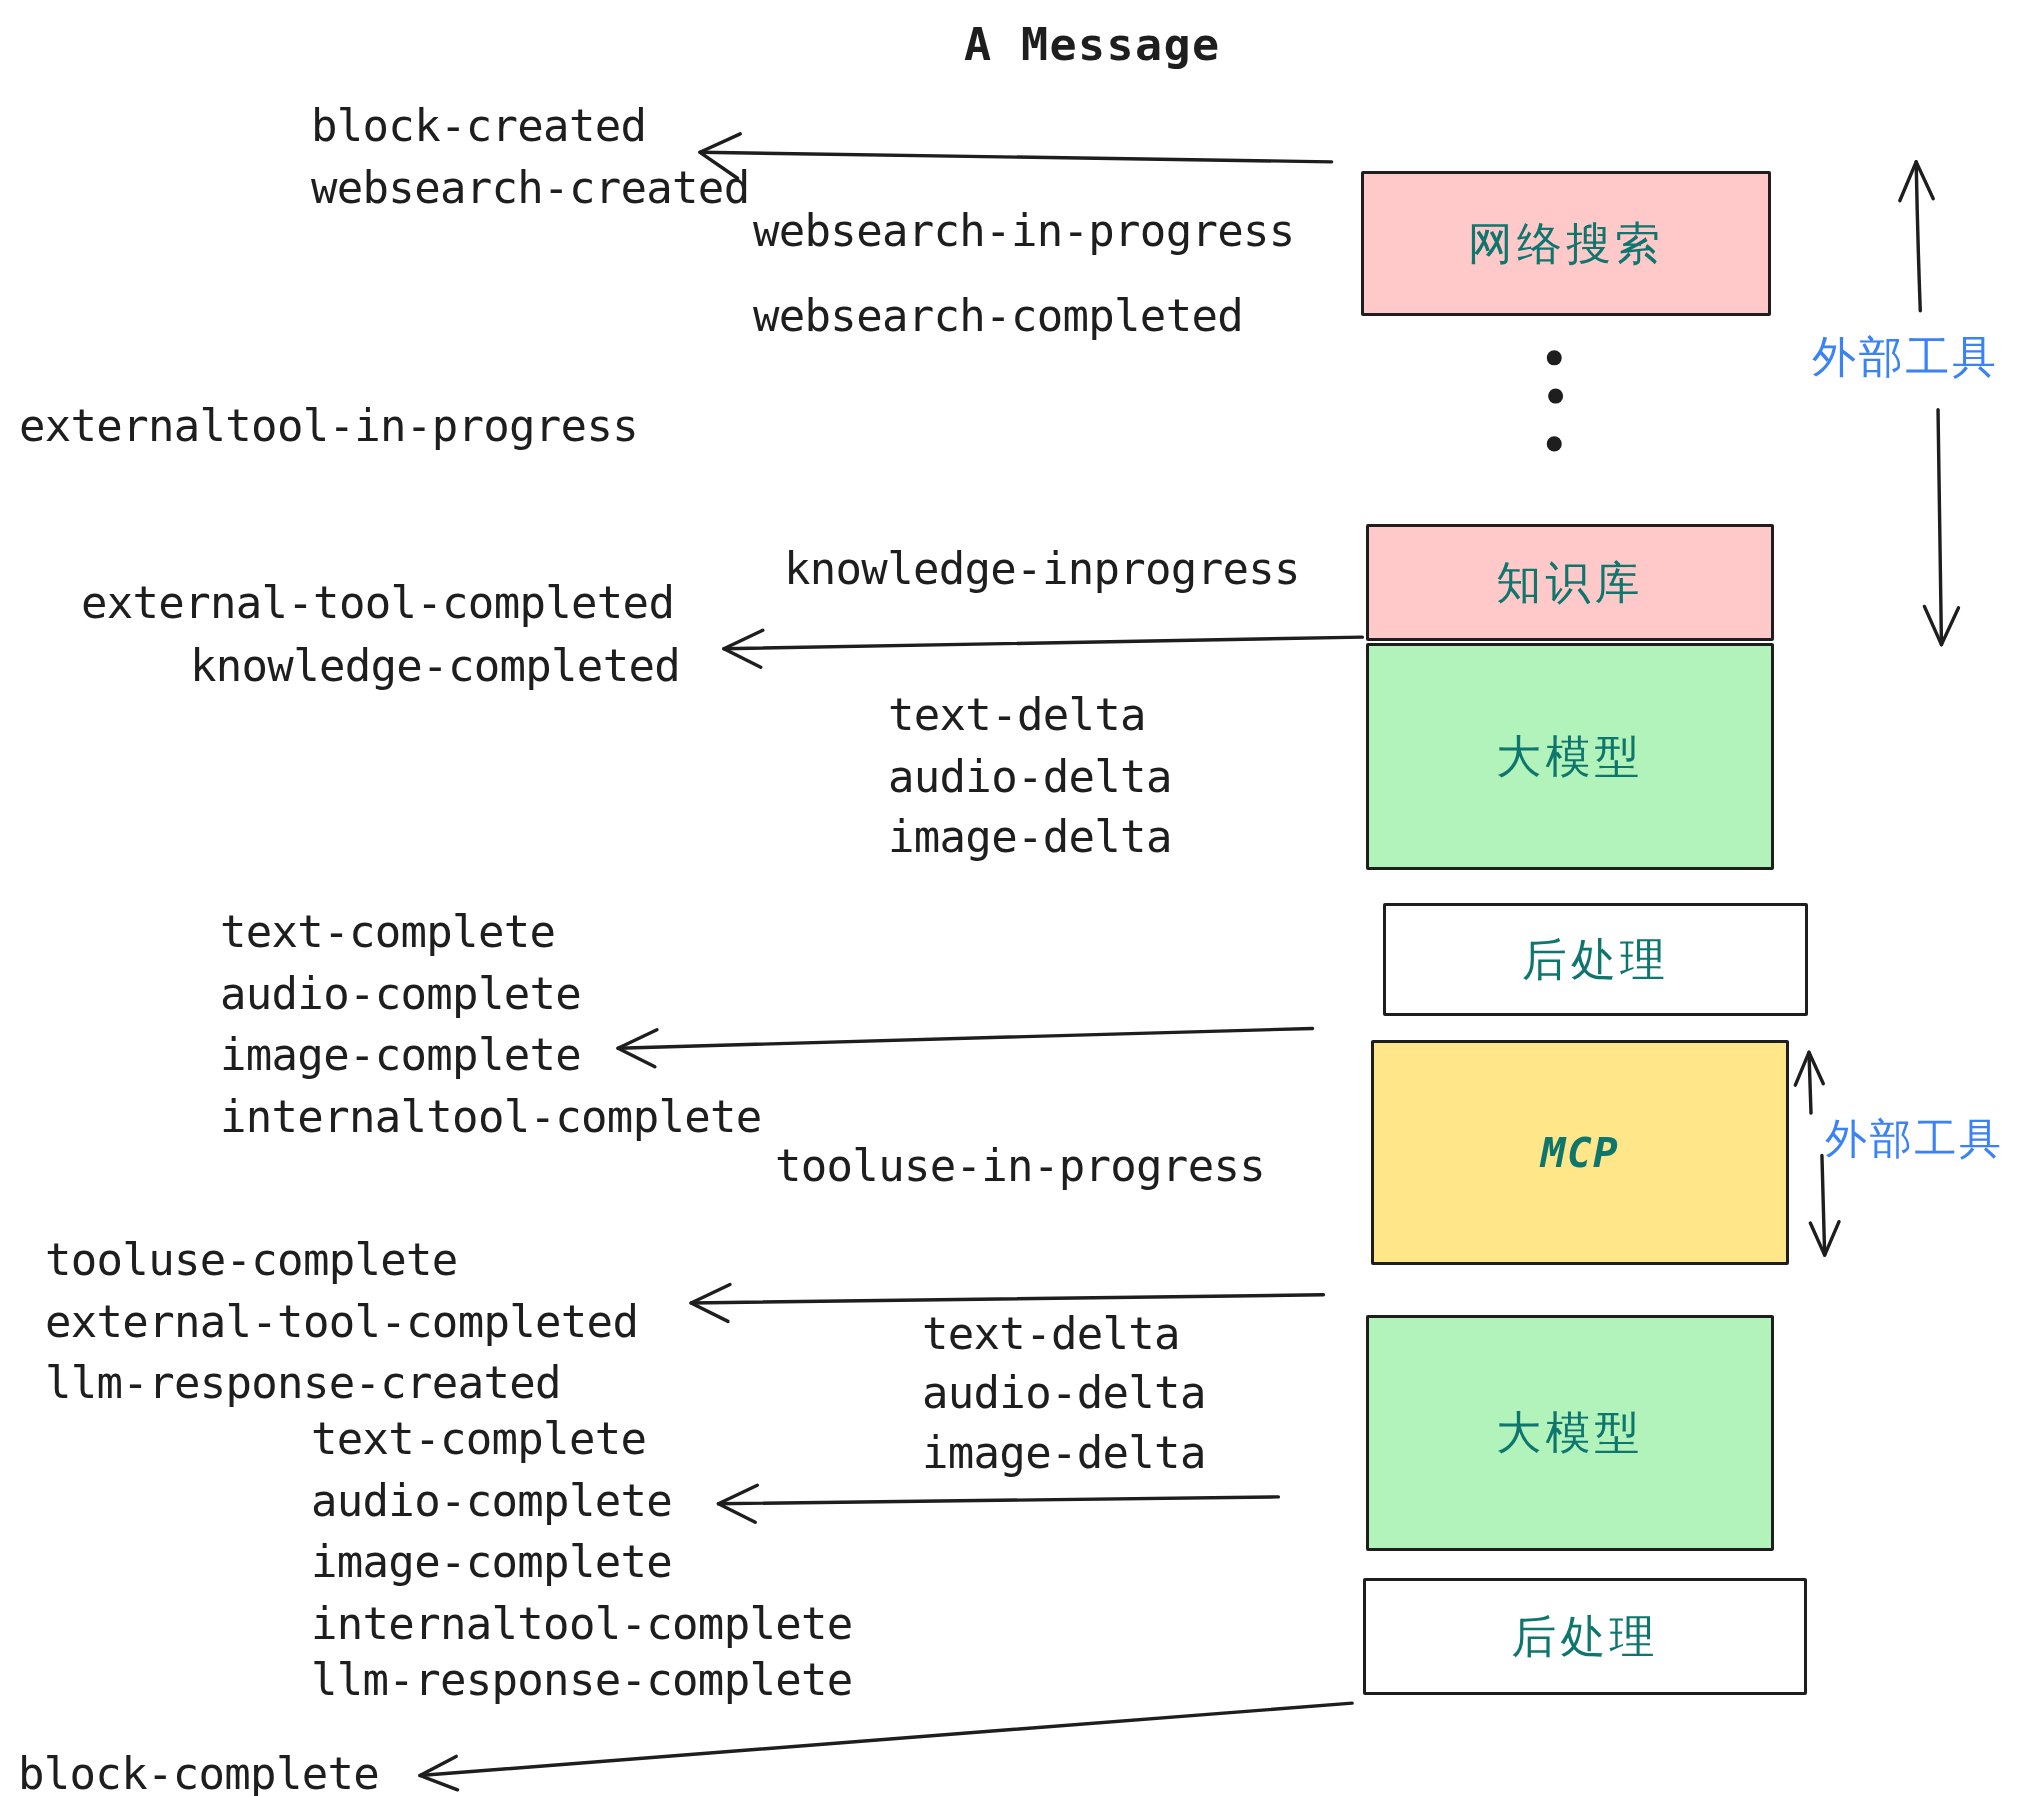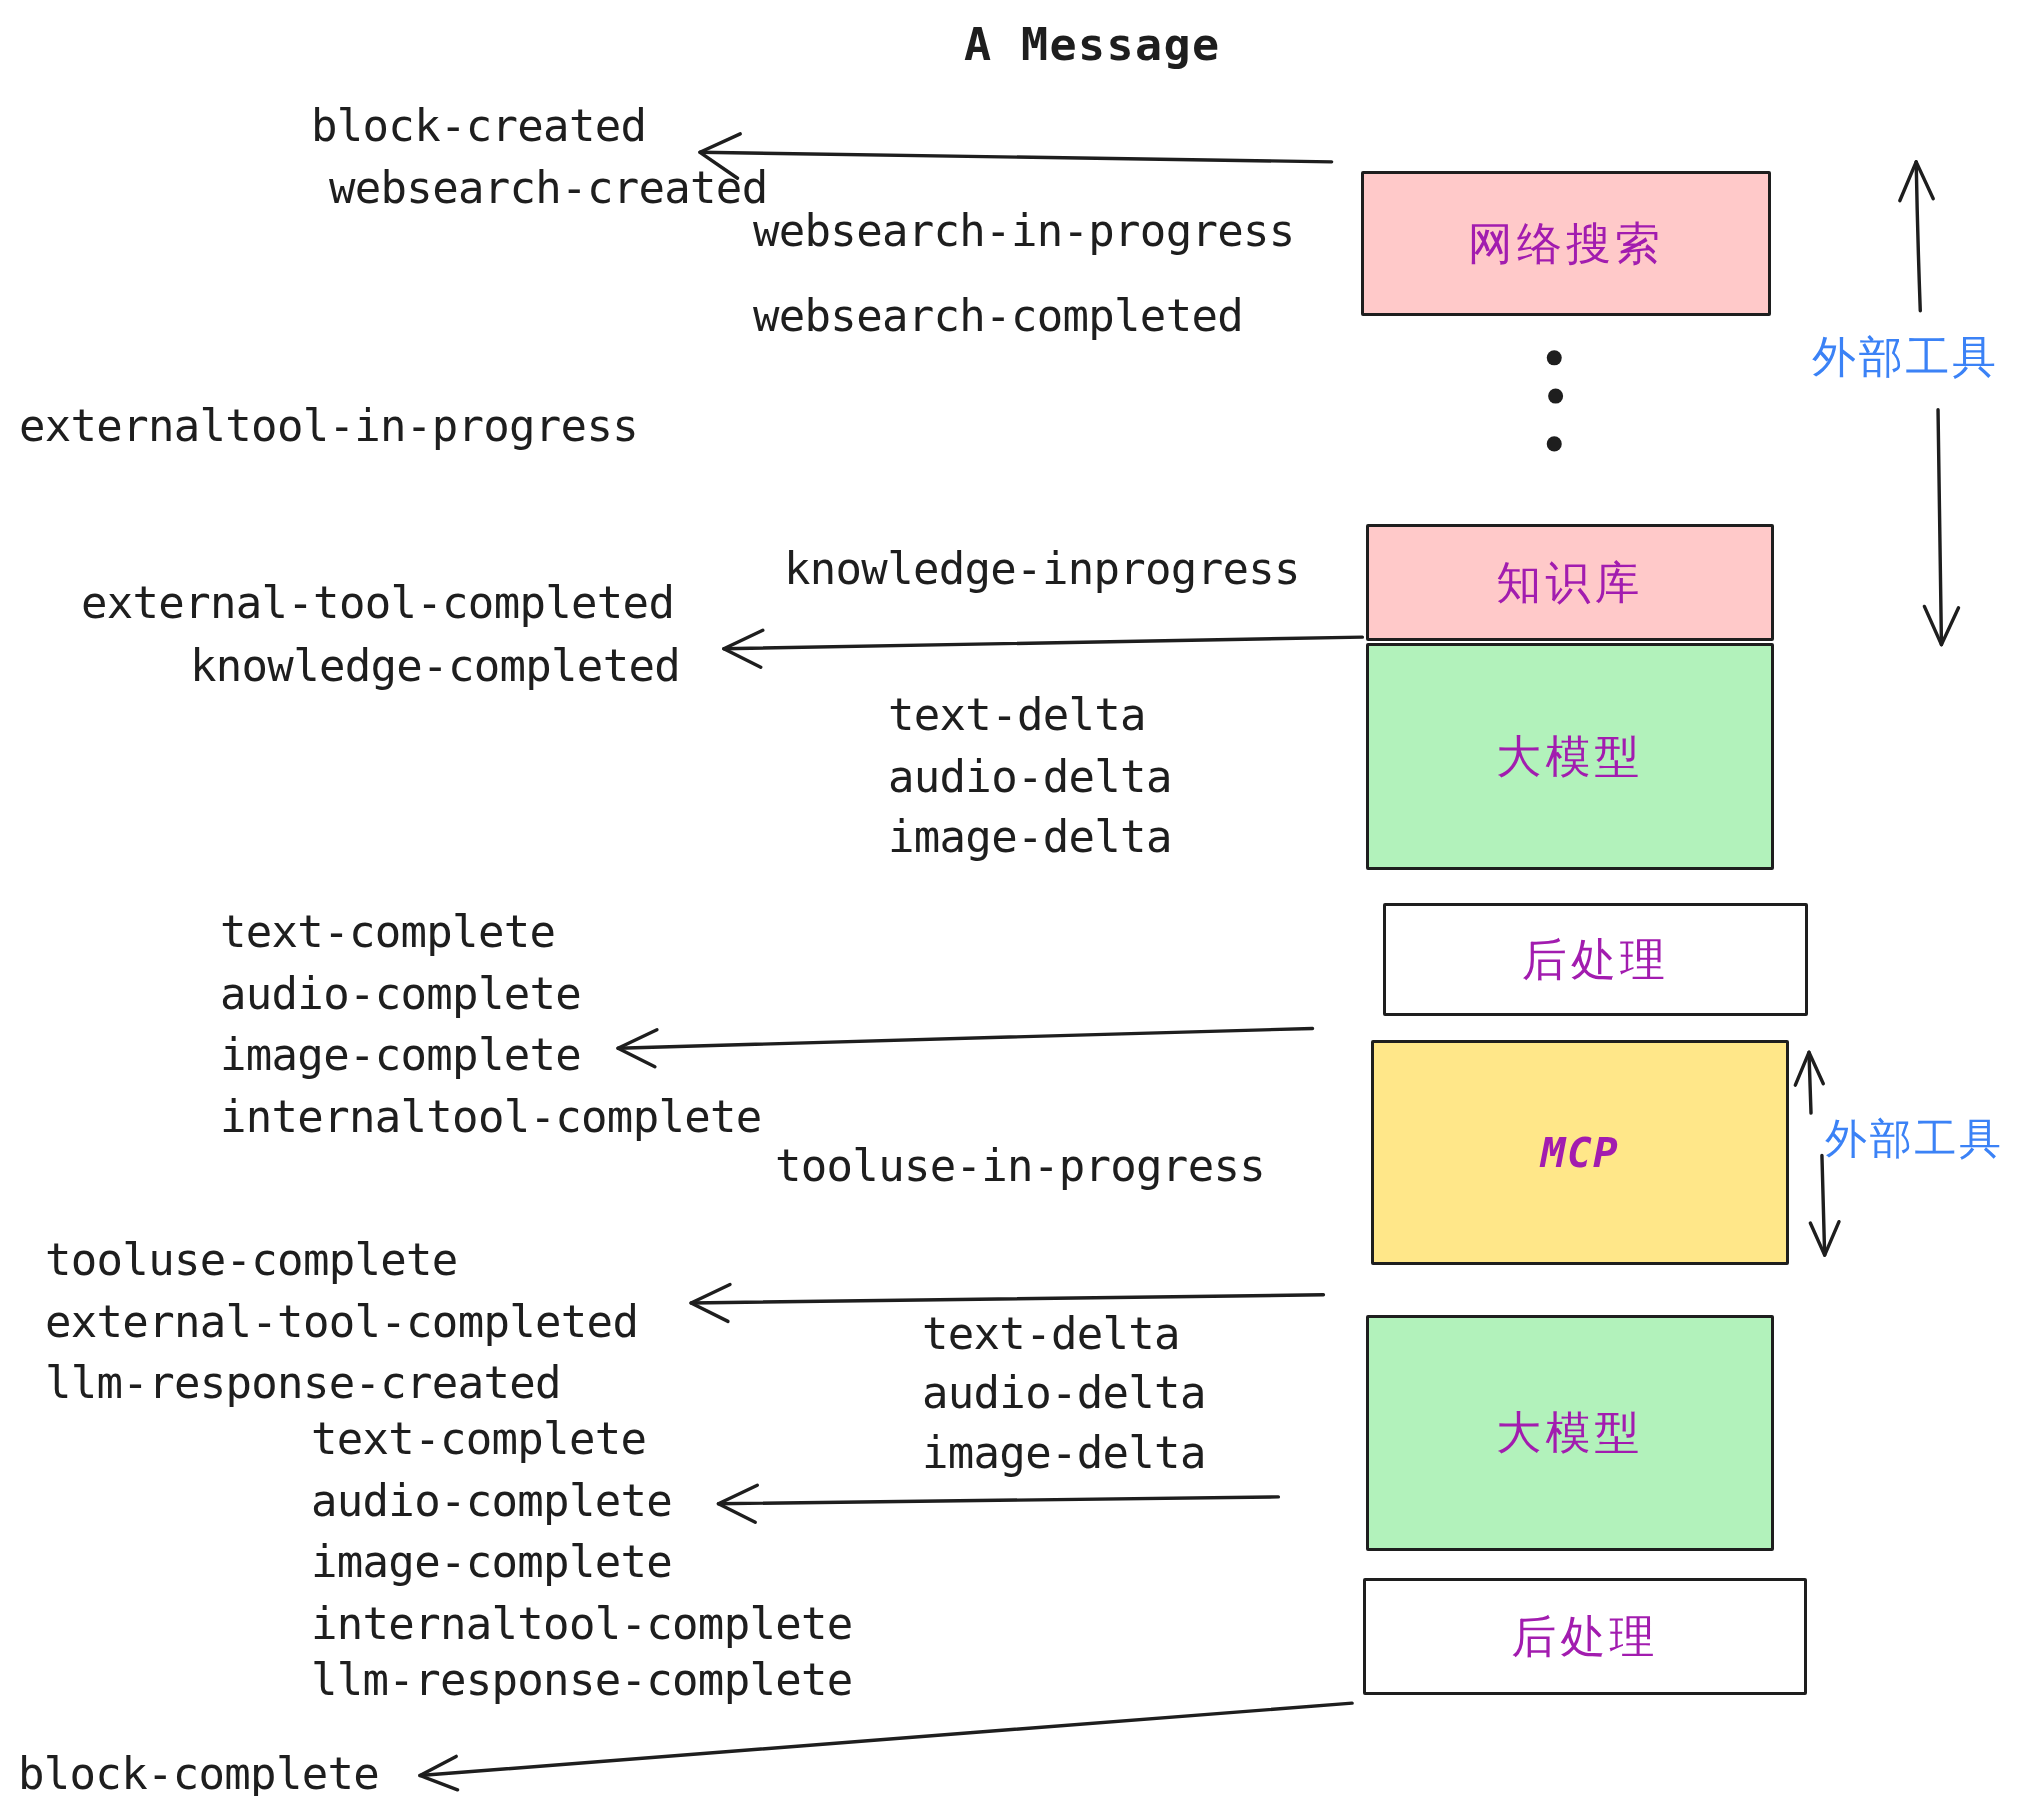--- a/index.html
+++ b/index.html
@@ -16,21 +16,21 @@
     position:absolute;left:964px;top:18px;font-size:45px;font-weight:bold;
     letter-spacing:1.4px;white-space:nowrap;
   }
   .box{
     position:absolute;border:3.4px solid #1e1e1e;border-radius:2px;
     display:flex;align-items:center;justify-content:center;
     box-sizing:border-box;background:#fff;
   }
   .box .lbl{
     font-family:"DejaVu Sans","Liberation Sans",sans-serif;
-    font-size:45px;letter-spacing:4.1px;color:#a21caf;
+    font-size:45px;letter-spacing:4.1px;color:#0f766e;
   }
   .box .lbl.latin{
     font-family:"DejaVu Sans Mono","Liberation Mono",monospace;
     font-weight:bold;font-size:41px;letter-spacing:1.4px;
   }
   .cjk{
     position:absolute;font-family:"DejaVu Sans","Liberation Sans",sans-serif;
     font-size:44px;letter-spacing:2.7px;white-space:nowrap;color:#3b82f6;
   }
   svg.overlay{position:absolute;left:0;top:0;width:2035px;height:1796px;}
@@ -94,21 +94,21 @@
     <g fill="#1e1e1e">
       <circle cx="2276" cy="524" r="11"></circle>
       <circle cx="2278" cy="580" r="11"></circle>
       <circle cx="2276" cy="650" r="11"></circle>
     </g>
   </svg>
 
   <div class="title">A Message</div>
 
   <div class="ev" style="left:311px;top:102px">block-created</div>
-  <div class="ev" style="left:329px;top:164px">websearch-created</div>
+  <div class="ev" style="left:311px;top:164px">websearch-created</div>
   <div class="ev" style="left:753px;top:207px">websearch-in-progress</div>
   <div class="ev" style="left:753px;top:292px">websearch-completed</div>
   <div class="ev" style="left:19px;top:402px">externaltool-in-progress</div>
   <div class="ev" style="left:784px;top:545px">knowledge-inprogress</div>
   <div class="ev" style="left:81px;top:579px">external-tool-completed</div>
   <div class="ev" style="left:190px;top:642px">knowledge-completed</div>
 
   <div class="ev" style="left:888px;top:691px">text-delta</div>
   <div class="ev" style="left:888px;top:753px">audio-delta</div>
   <div class="ev" style="left:888px;top:813px">image-delta</div>

